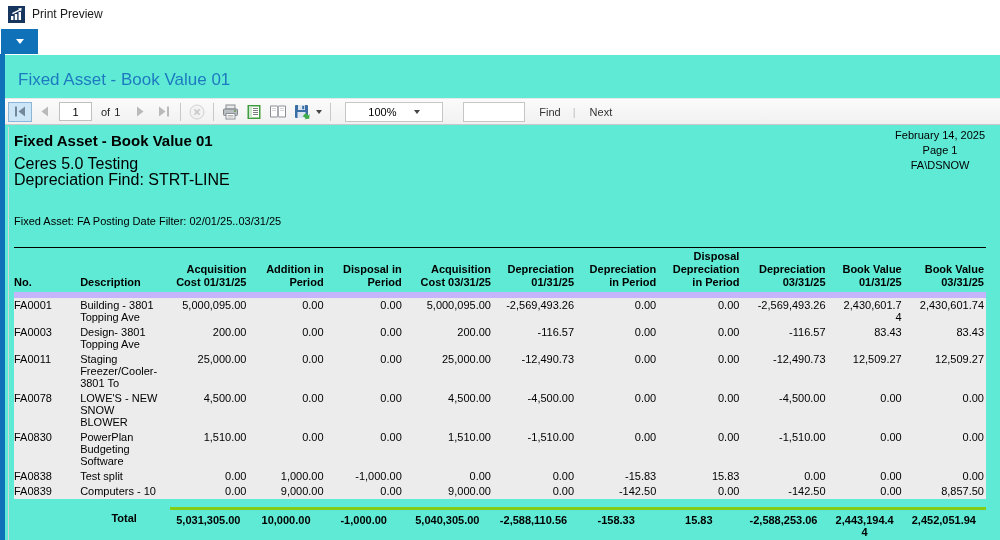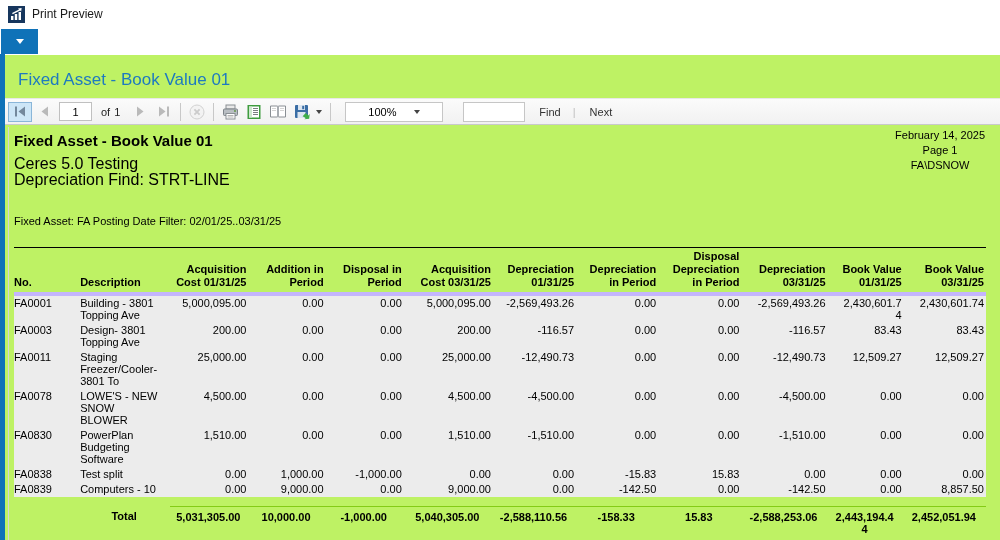--- a/index.html
+++ b/index.html
@@ -1,18 +1,18 @@
 <!DOCTYPE html>
 <html><head>
 <meta charset="utf-8">
 <style>
   * { margin:0; padding:0; box-sizing:border-box; }
   html,body { width:1000px; height:540px; background:#fff; overflow:hidden;
     font-family:"Liberation Sans", sans-serif; color:#000; }
-  .window { position:relative; width:1000px; height:540px; background:#bef264; }
+  .window { position:relative; width:1000px; height:540px; background:#5eead4; }
 
   
   .titlebar { height:28px; display:flex; align-items:center; padding-left:8px; gap:7px; background:#fff; }
   .titlebar .app-icon { width:17px; height:17px; flex:0 0 auto; }
   .titlebar .title-text { font-size:12px; color:#1a1a1a; }
 
   
   .menu-row { height:27px; position:relative; background:#fff; }
   .dropdown-btn { position:absolute; left:1px; top:1px; width:37px; height:25px;
     background:#0f72b8; border:none; cursor:pointer; display:flex; align-items:center; justify-content:center; }
@@ -54,28 +54,28 @@
   .report-edge { position:absolute; left:8px; top:127px; width:1px; height:413px; background:#d6d6d6; }
   .report-header { display:flex; justify-content:space-between; align-items:flex-start; }
   .rh-title { font-size:15px; font-weight:bold; margin:2px 0 7px; }
   .rh-company, .rh-depbook { font-size:16px; line-height:16px; }
   .rh-right { text-align:center; font-size:11px; line-height:15px; margin-top:-2px; }
   .rh-filter { font-size:11px; margin-top:27px; }
 
   
   table.fa-table { border-collapse:collapse; table-layout:fixed; width:972px; margin-top:20px; font-size:11px; }
   .fa-table th { font-weight:bold; vertical-align:bottom; border-top:1px solid #000;
-    border-bottom:4px solid #c4b5fd; padding:2px 2px 3px 0; line-height:13px; white-space:pre-line; }
+    border-bottom:6px solid #c4b5fd; padding:2px 2px 3px 0; line-height:13px; white-space:pre-line; }
   .fa-table td { vertical-align:top; padding:1px 2px 2px 0; line-height:12px; white-space:pre-line; }
   .fa-table tbody td { background:#ececec; }
   .fa-table .left { text-align:left; }
   .fa-table .right { text-align:right; }
   .fa-table tfoot tr.spacer td { height:9px; padding:0; }
   .fa-table tfoot tr.total td { font-weight:bold; padding-top:4px;text-align:center; }
-  .fa-table tfoot tr.total td.lined { border-top:1px solid #84cc16; }
+  .fa-table tfoot tr.total td.lined { border-top:3px solid #84cc16; }
 </style>
 </head>
 <body>
 
 <div class="window">
 
   <div class="titlebar">
     <svg class="app-icon" viewBox="0 0 17 17">
       <rect x="0" y="0" width="17" height="17" fill="#17365d"></rect>
       <rect x="3" y="10" width="2.4" height="4" fill="#fff"></rect>

